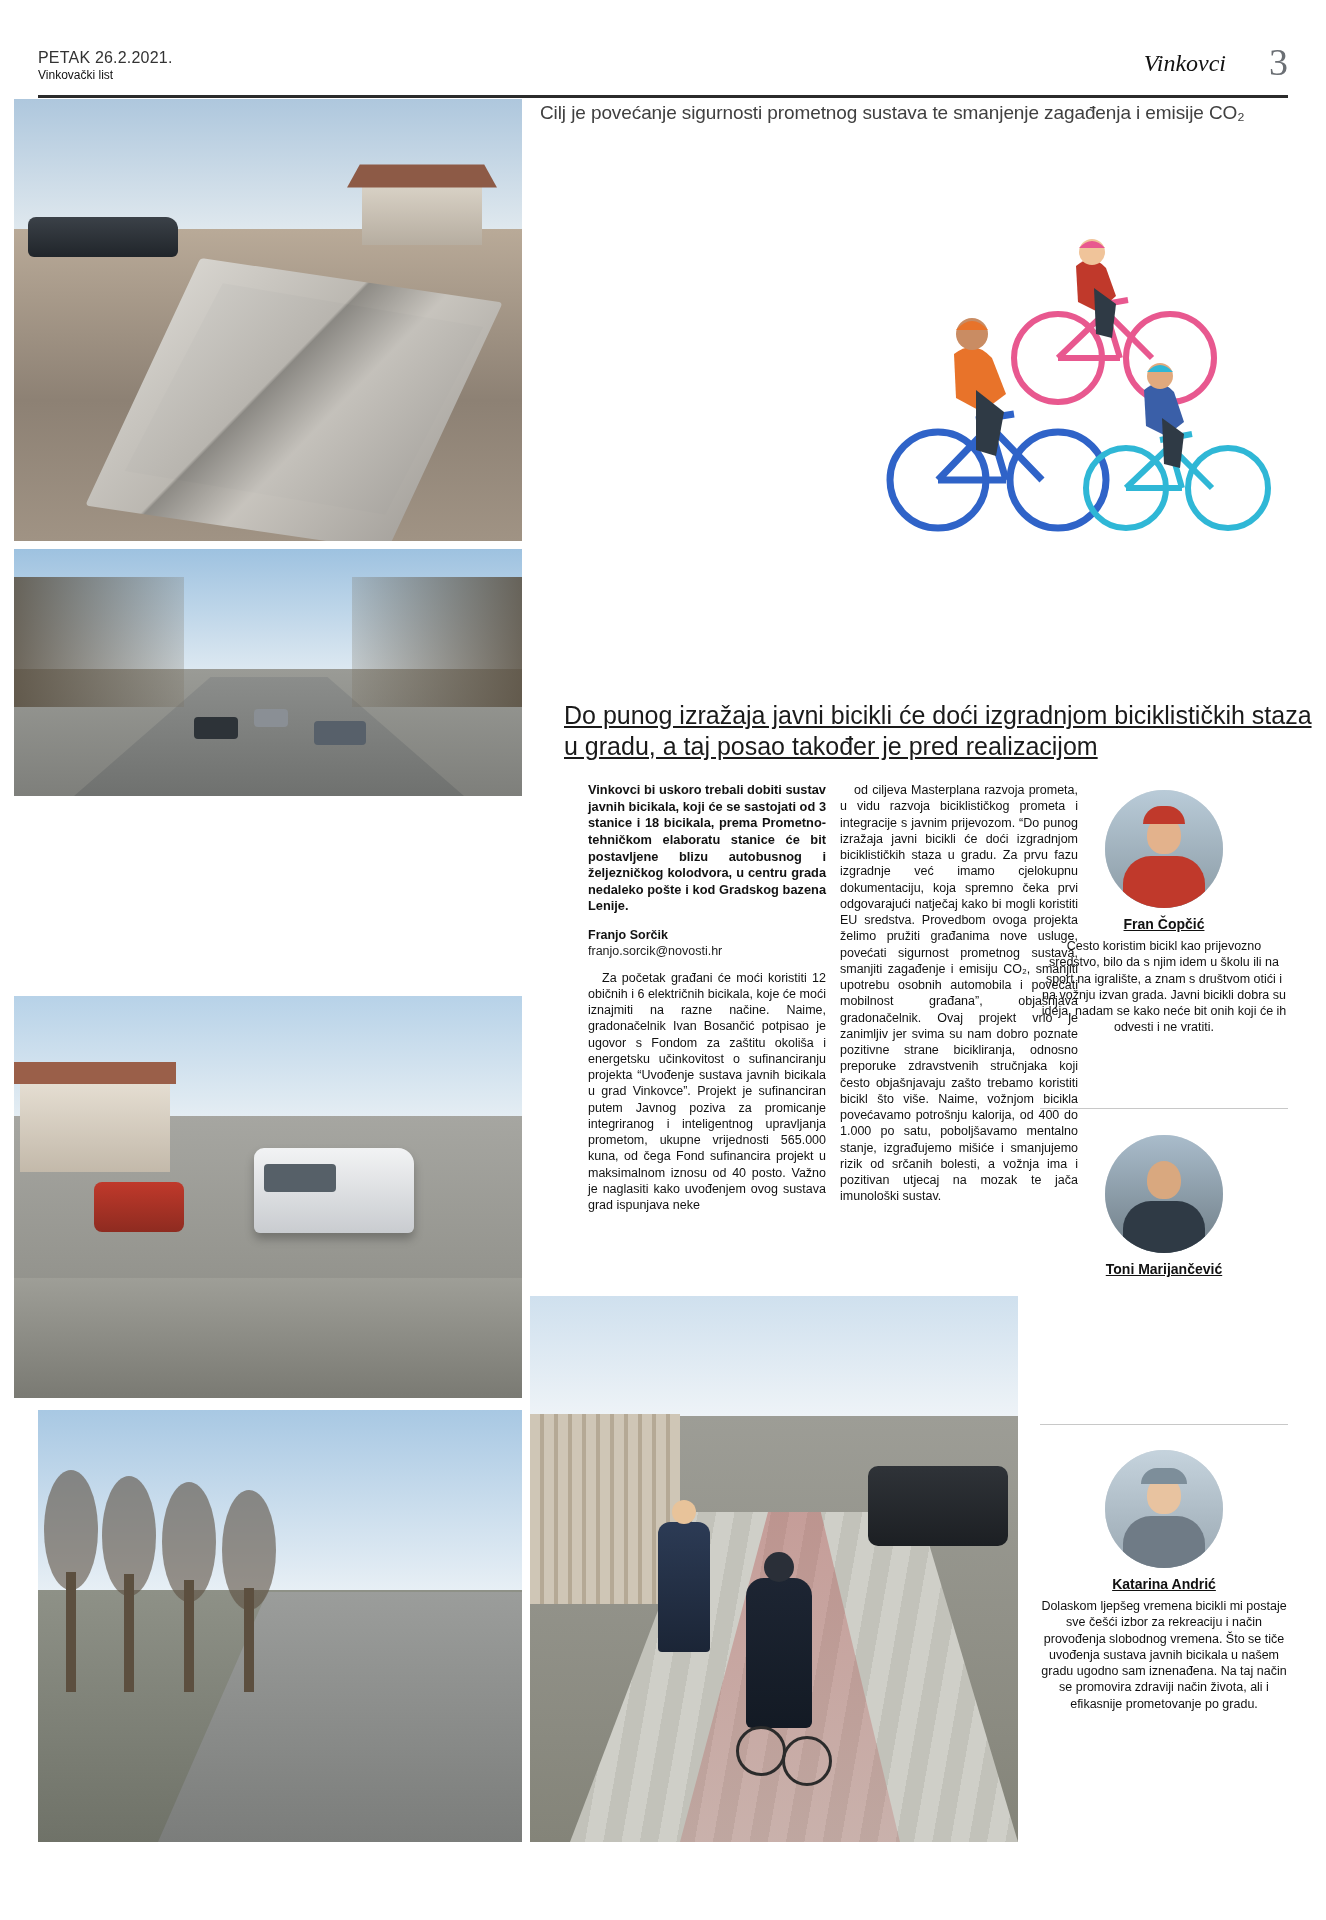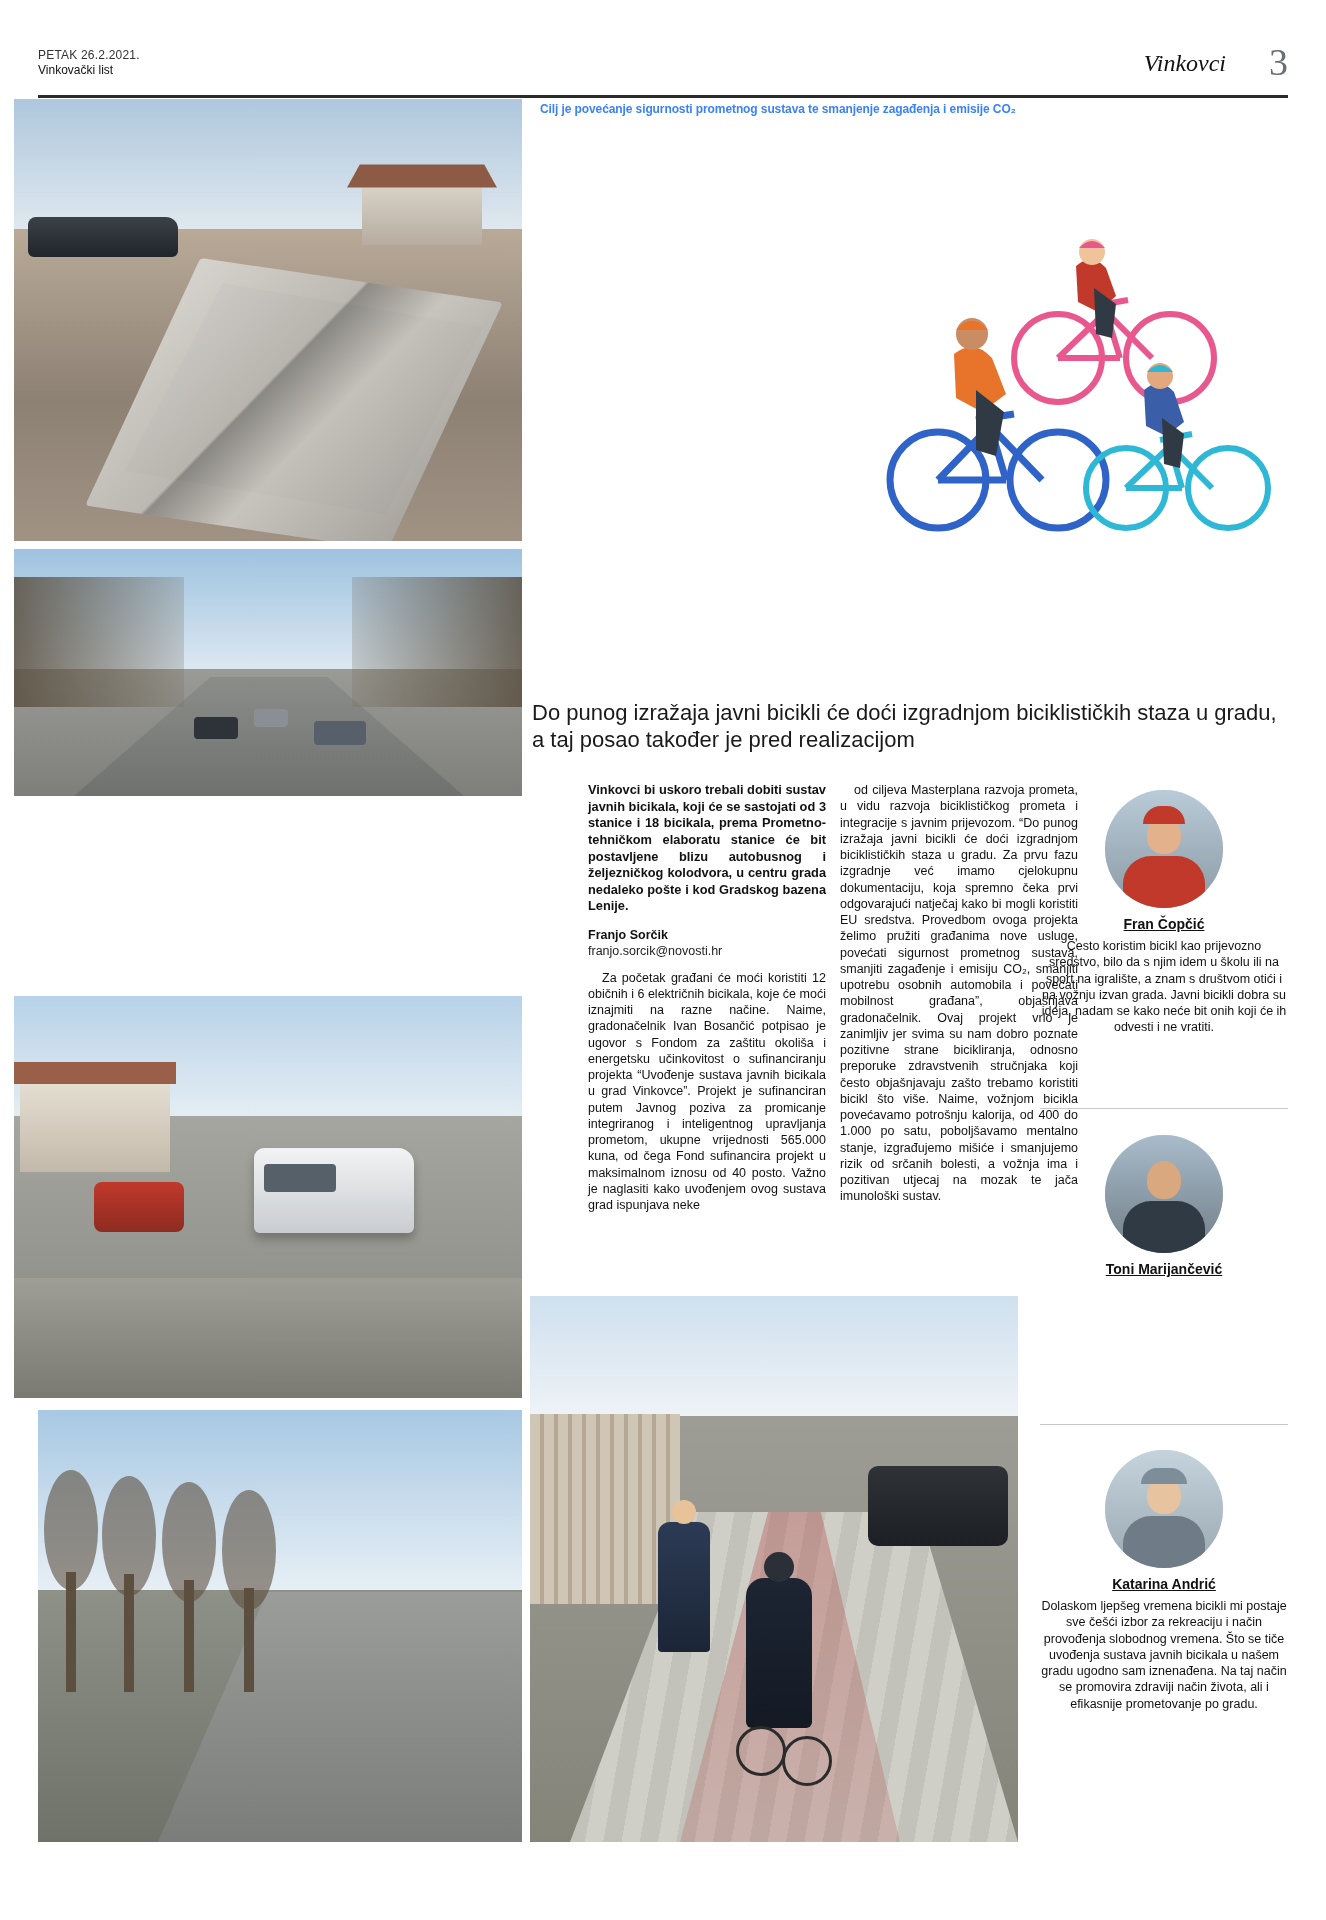--- a/index.html
+++ b/index.html
@@ -25,21 +25,21 @@
 
   
   .masthead {
     position: absolute;
     left: 38px;
     top: 48px;
     width: 1250px;
     height: 40px;
   }
   .masthead .date {
-    font-size: 12px;
+    font-size: 16px;
     color: #333;
     letter-spacing: .2px;
     line-height: 1.25;
   }
   .masthead .paper {
     font-size: 12px;
     color: #111;
     line-height: 1.25;
   }
   .masthead .section {
@@ -223,23 +223,23 @@
     position:absolute; right: 10px; top: 170px; width: 140px; height: 80px;
     background: linear-gradient(#2f3338,#1c1f23); border-radius: 10px;
   }
 
   
   .kicker {
     position: absolute;
     left: 540px;
     top: 102px;
     width: 748px;
-    font-size: 12px;
-    font-weight: bold;
-    color: #3b82f6;
+    font-size: 19px;
+    font-weight: normal;
+    color: #404040;
     letter-spacing: -.1px;
   }
   .headline {
     position: absolute;
     left: 540px;
     top: 128px;
     width: 700px;
     font-family: "Liberation Serif", serif;
     font-weight: bold;
     font-size: 82px;
@@ -256,26 +256,27 @@
   .bike-art {
     position: absolute;
     left: 880px;
     top: 230px;
     width: 420px;
     height: 360px;
   }
 
   .standfirst {
     position: absolute;
-    left: 532px;
+    left: 564px;
     top: 700px;
     width: 748px;
-    font-size: 22px;
+    font-size: 25px;
     line-height: 1.22;
     color: #1a1a1a;
+    text-decoration: underline;
   }
 
   
   .col {
     position: absolute;
     font-size: 12.5px;
     line-height: 1.30;
     text-align: justify;
     color: #111;
     margin-left: 48px;

